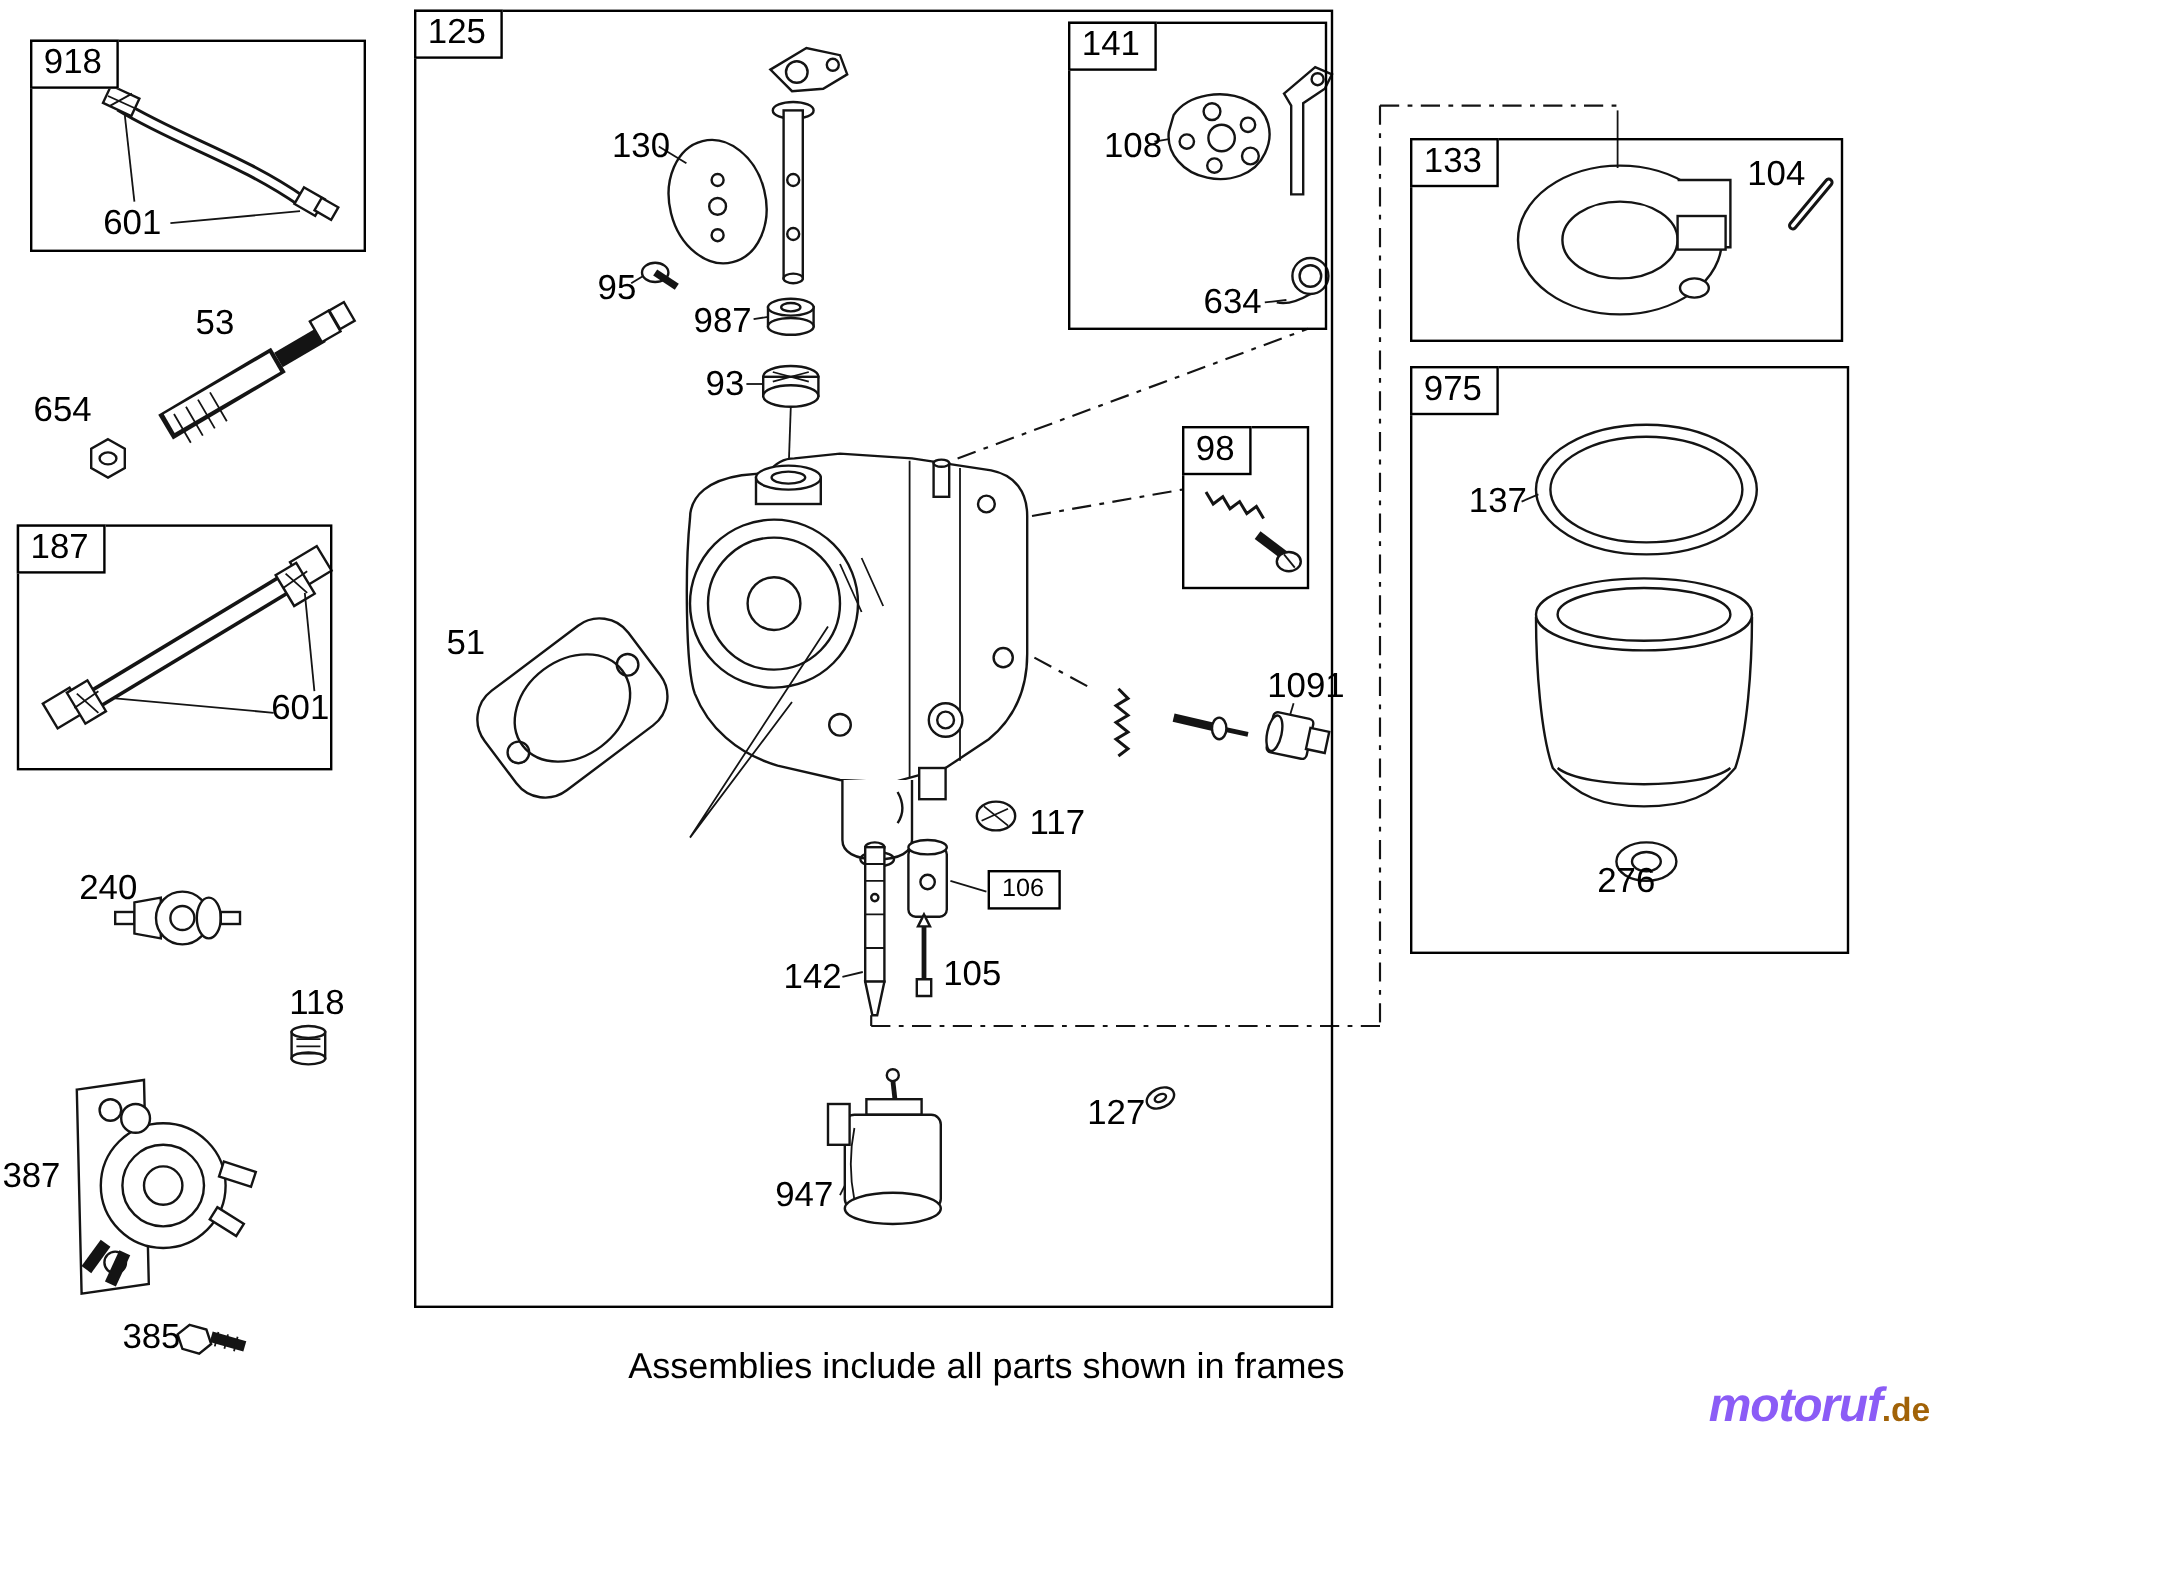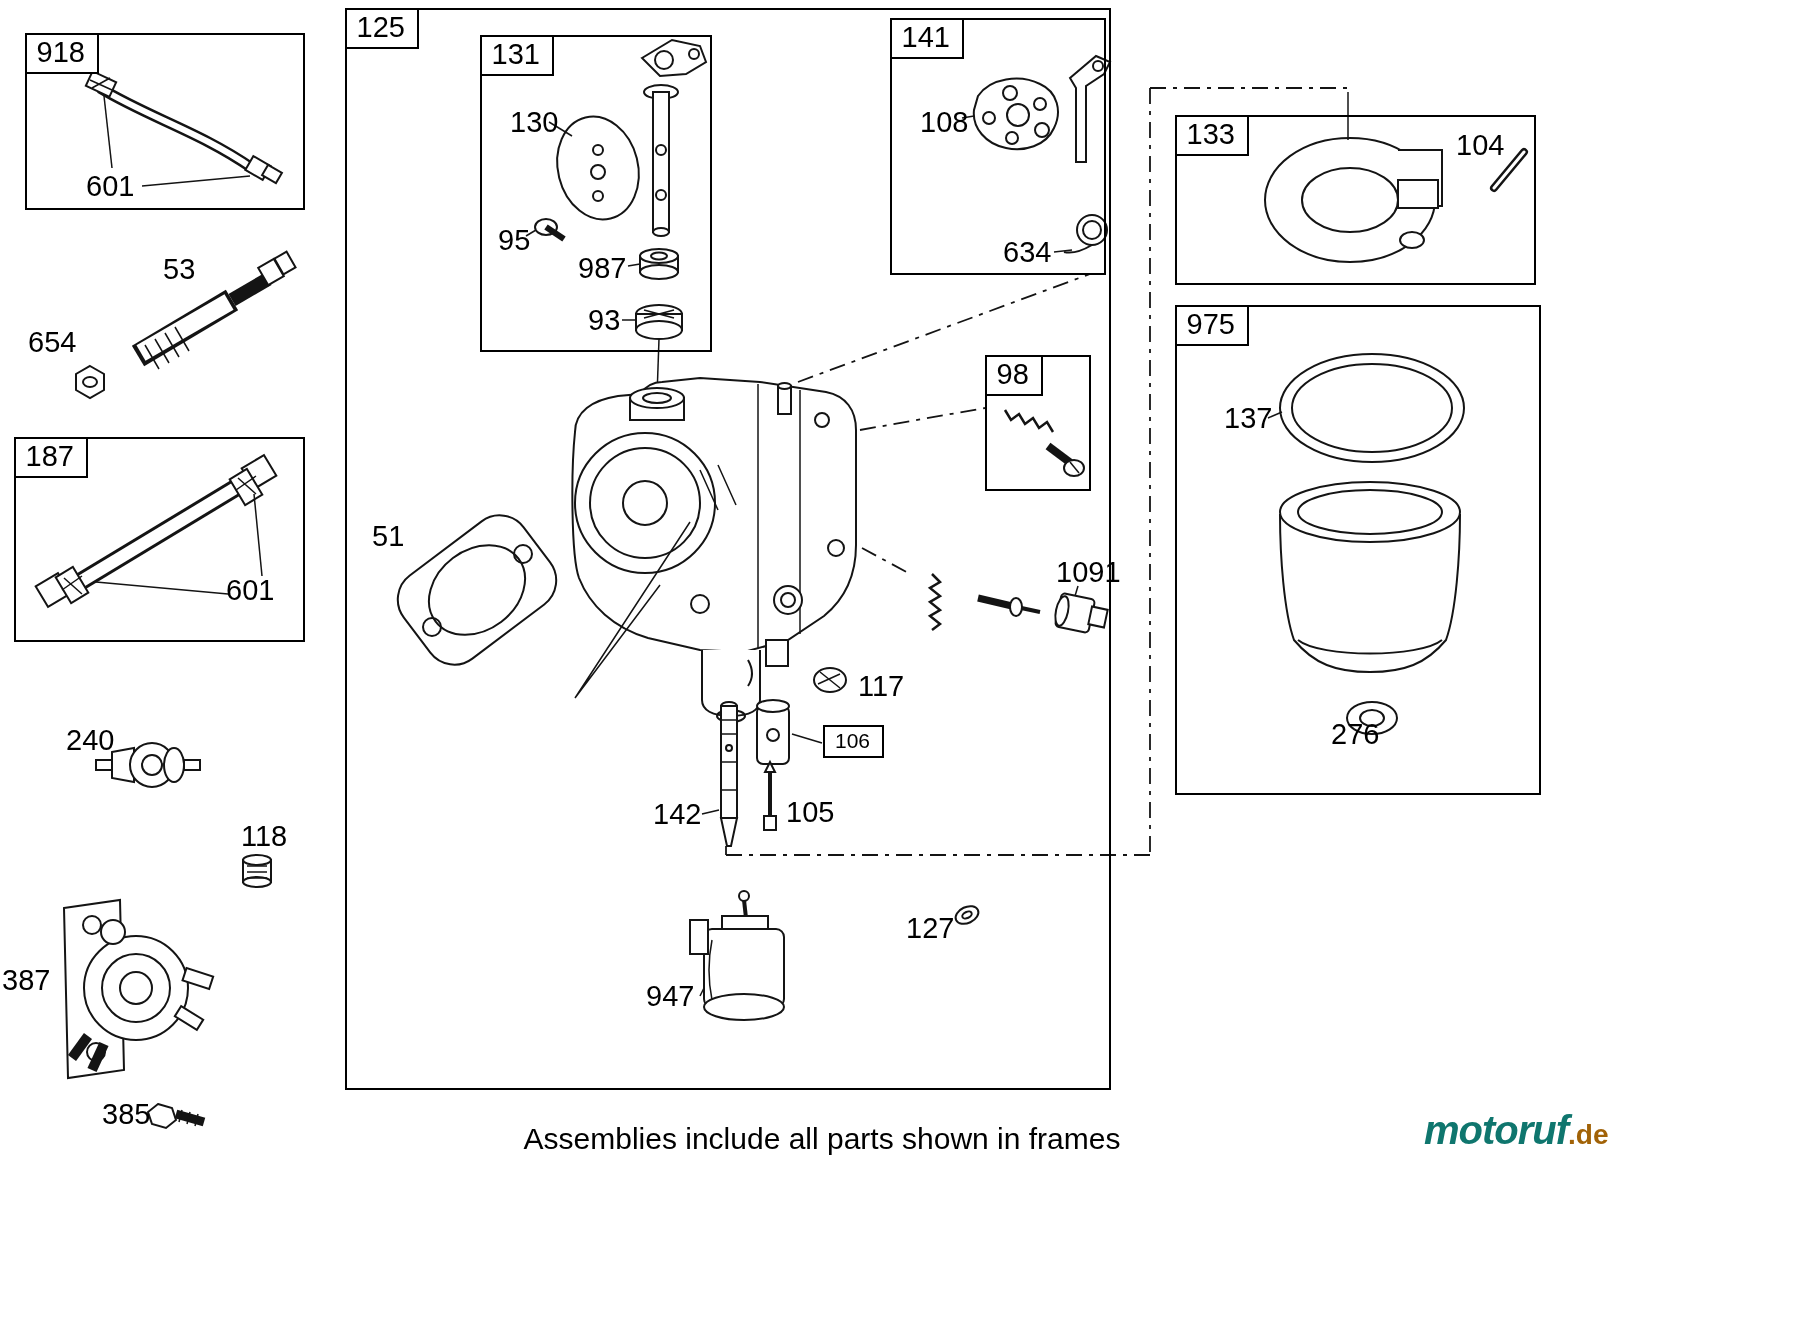--- a/index.html
+++ b/index.html
@@ -17,21 +17,21 @@
     padding: 2px 12px 4px 10px; font-size: 29px; line-height: 1.1;
   }
   .label-box {
     position: absolute; background: #fff; border: 2.5px solid #000;
     padding: 2px 12px 4px 10px; font-size: 21px; line-height: 1.1;
   }
   .part-label { position: absolute; font-size: 29px; line-height: 1; white-space: nowrap; }
   .annotation { position: absolute; left: 388px; top: 694px; font-size: 29px; line-height: 37px; letter-spacing: .5px; }
   .footer-note { position: absolute; left: 822px; top: 1122px; transform: translateX(-50%); font-size: 30px; }
   .watermark { position: absolute; left: 1424px; top: 1108px; display: flex; align-items: baseline; }
-  .watermark .brand { font-size: 40px; font-weight: bold; font-style: italic; color: #0f766e; letter-spacing: -1px; }
+  .watermark .brand { font-size: 40px; font-weight: bold; font-style: italic; color: #8b5cf6; letter-spacing: -1px; margin-top: 41px; }
   .watermark .tld { font-size: 28px; font-weight: bold; color: #a16207; }
 </style>
 </head>
 <body>
 
 <div id="canvas">
 
   <svg id="art" width="1800" height="1326" viewBox="0 0 1800 1326">
     <g stroke="#141414" fill="none" stroke-width="2">
 
@@ -308,25 +308,22 @@
 
     </g>
   </svg>
 
   <div class="frame" style="left:345px; top:8px; width:766px; height:1082px;">
     <div class="frame-label">125</div>
   </div>
   <div class="frame" style="left:25px; top:33px; width:280px; height:177px;">
     <div class="frame-label">918</div>
   </div>
-  <div class="frame" style="left:14px; top:437px; width:291px; height:205px;">
+  <div class="frame" style="left:14px; top:437px; width:263px; height:205px;">
     <div class="frame-label">187</div>
-  </div>
-  <div class="frame" style="left:480px; top:35px; width:232px; height:317px;">
-    <div class="frame-label">131</div>
   </div>
   <div class="frame" style="left:890px; top:18px; width:216px; height:257px;">
     <div class="frame-label">141</div>
   </div>
   <div class="frame" style="left:985px; top:355px; width:106px; height:136px;">
     <div class="frame-label">98</div>
   </div>
   <div class="frame" style="left:1175px; top:115px; width:361px; height:170px;">
     <div class="frame-label">133</div>
   </div>

